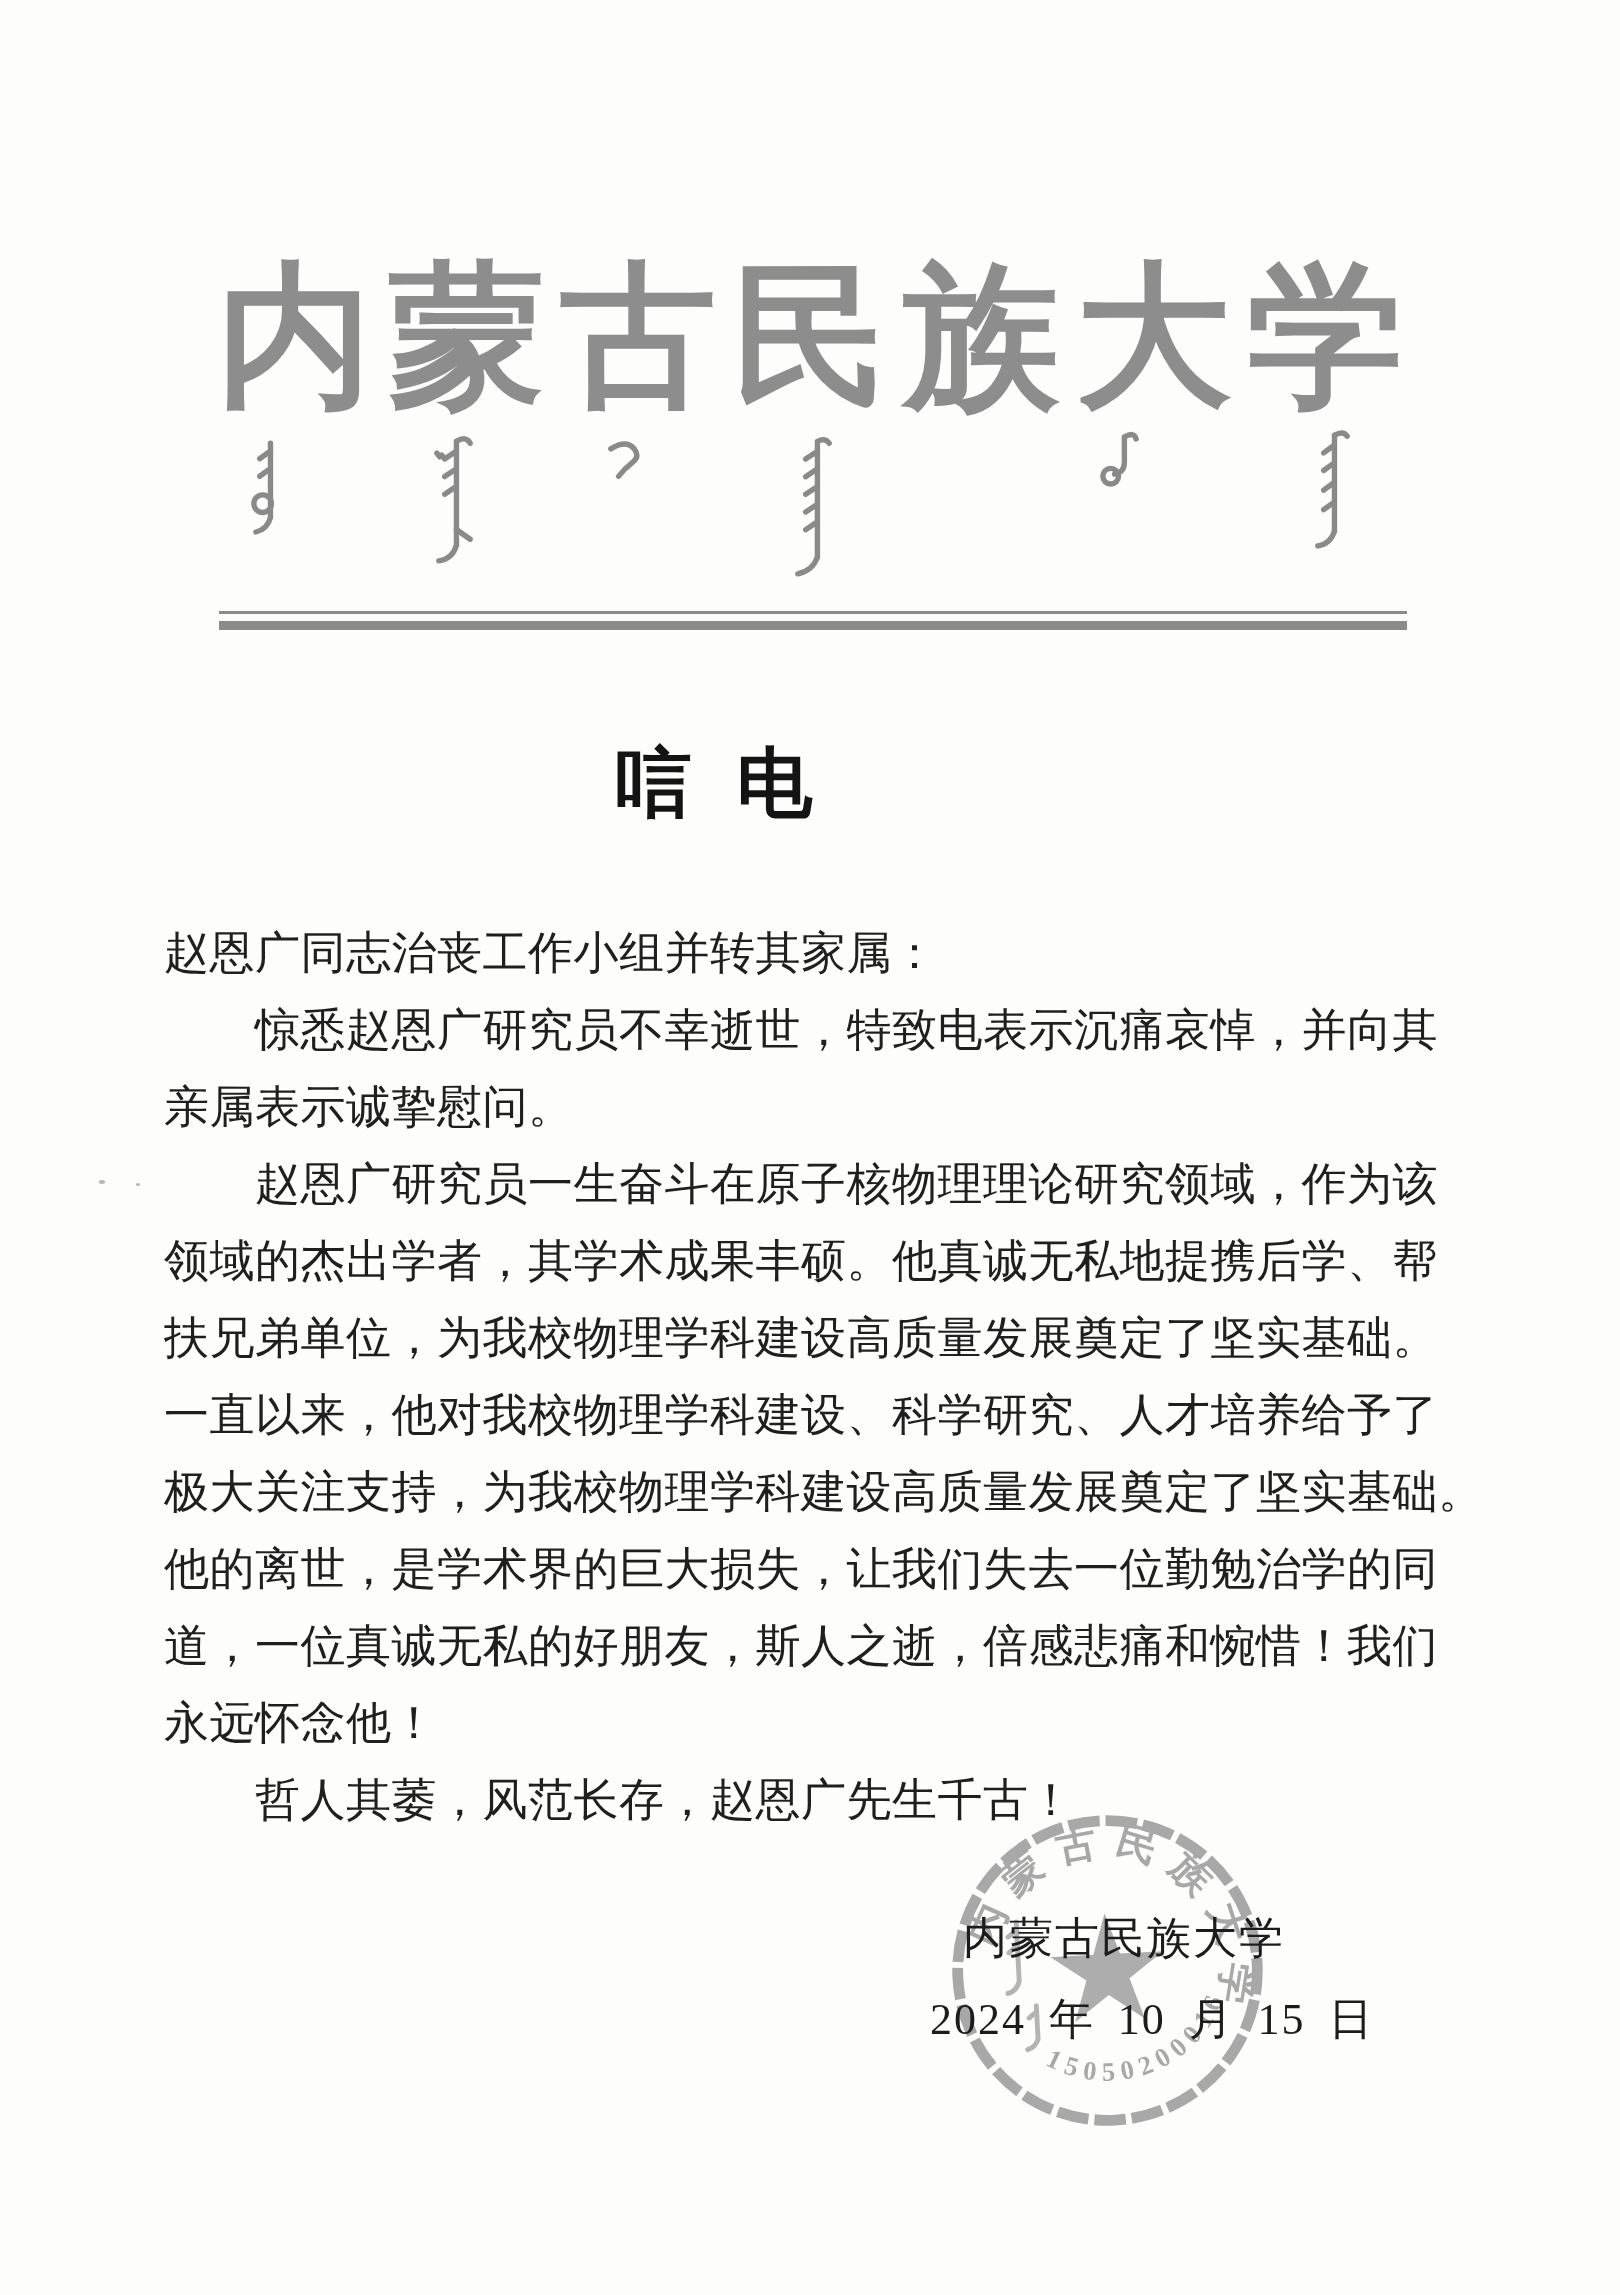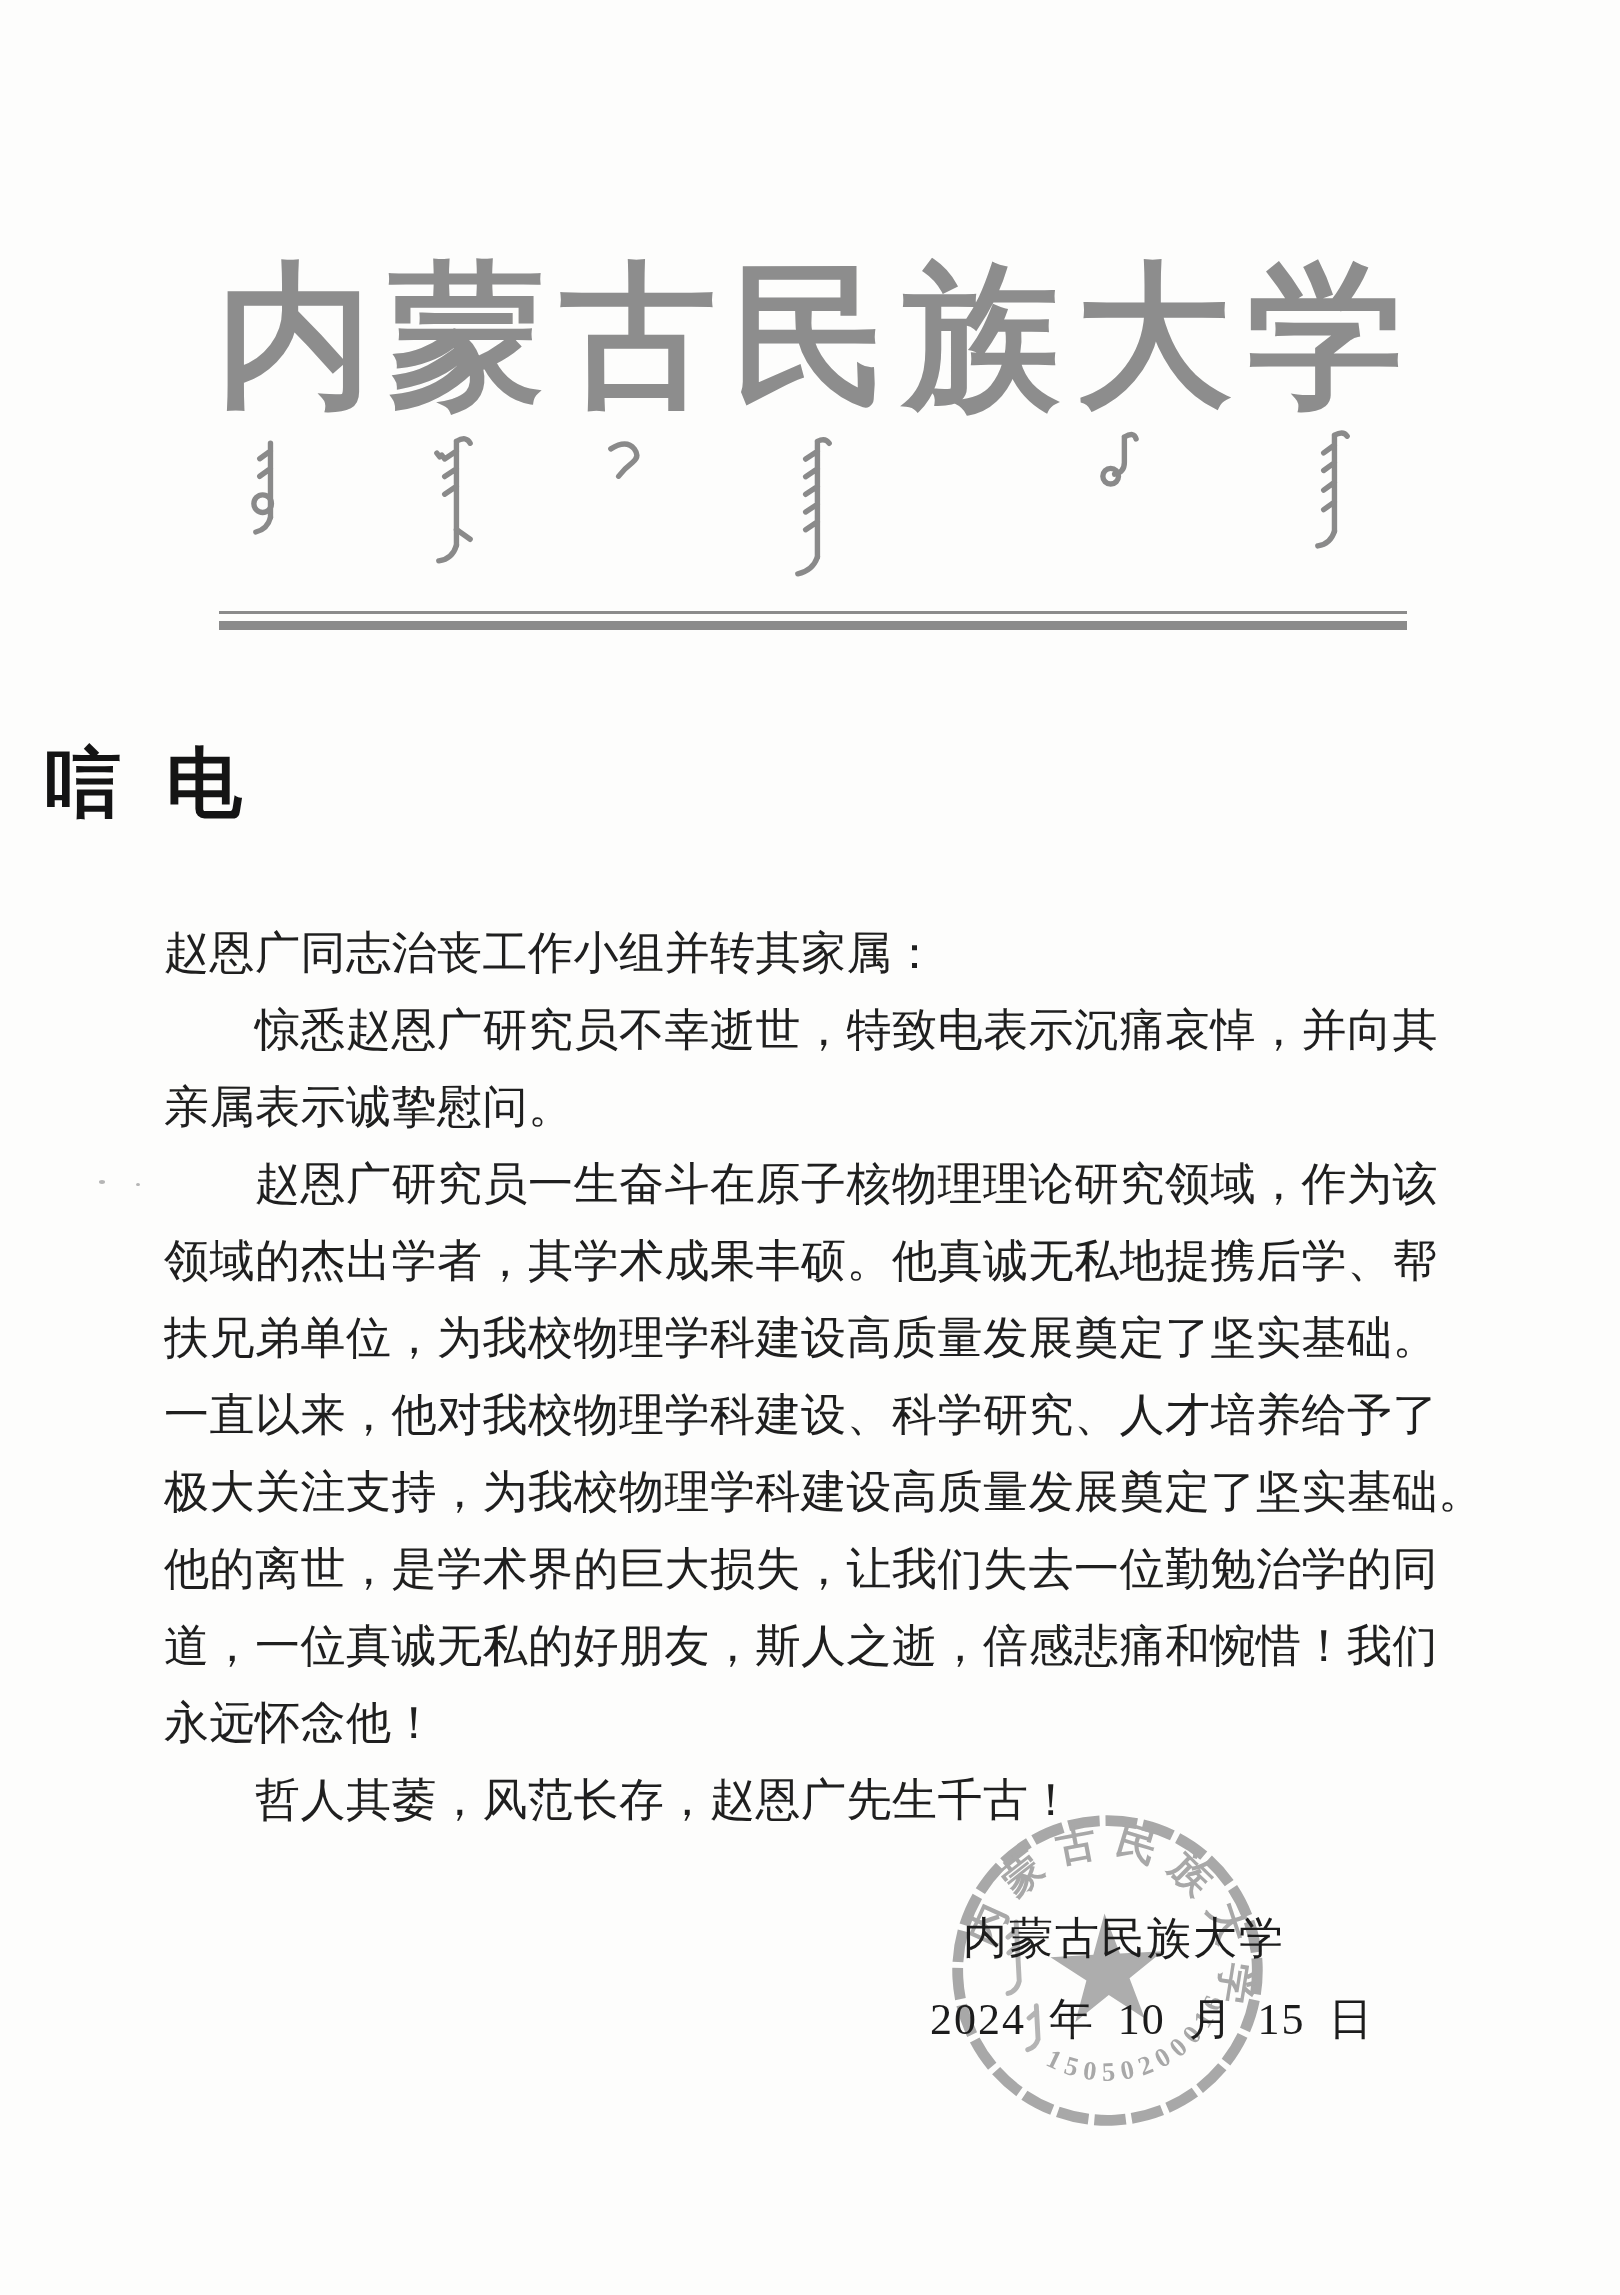--- a/index.html
+++ b/index.html
@@ -25,20 +25,21 @@
   .mongolian-row path,.mongolian-row circle{
     fill:none;stroke:#8a8a8a;stroke-width:5.5;stroke-linecap:round;stroke-linejoin:round;
   }
   
   .double-rule{position:absolute;left:219px;top:611px;width:1188px;height:21.7px;}
   .double-rule .thin{height:3px;background:#8b8b8b;}
   .double-rule .thick{height:8.9px;background:#8b8b8b;margin-top:6.9px;}
   
   .doc-title{
     position:absolute;top:745px;left:0;width:1428px;
+    text-align:center;
     font-size:76px;font-weight:bold;color:#141414;
     letter-spacing:45px;padding-left:45px;box-sizing:border-box;
     line-height:1.0;
   }
   
   .body-block{
     position:absolute;left:164px;top:915px;width:1310px;
     font-size:45px;line-height:77px;
     color:#1f1f1f;
     letter-spacing:0.5px;

